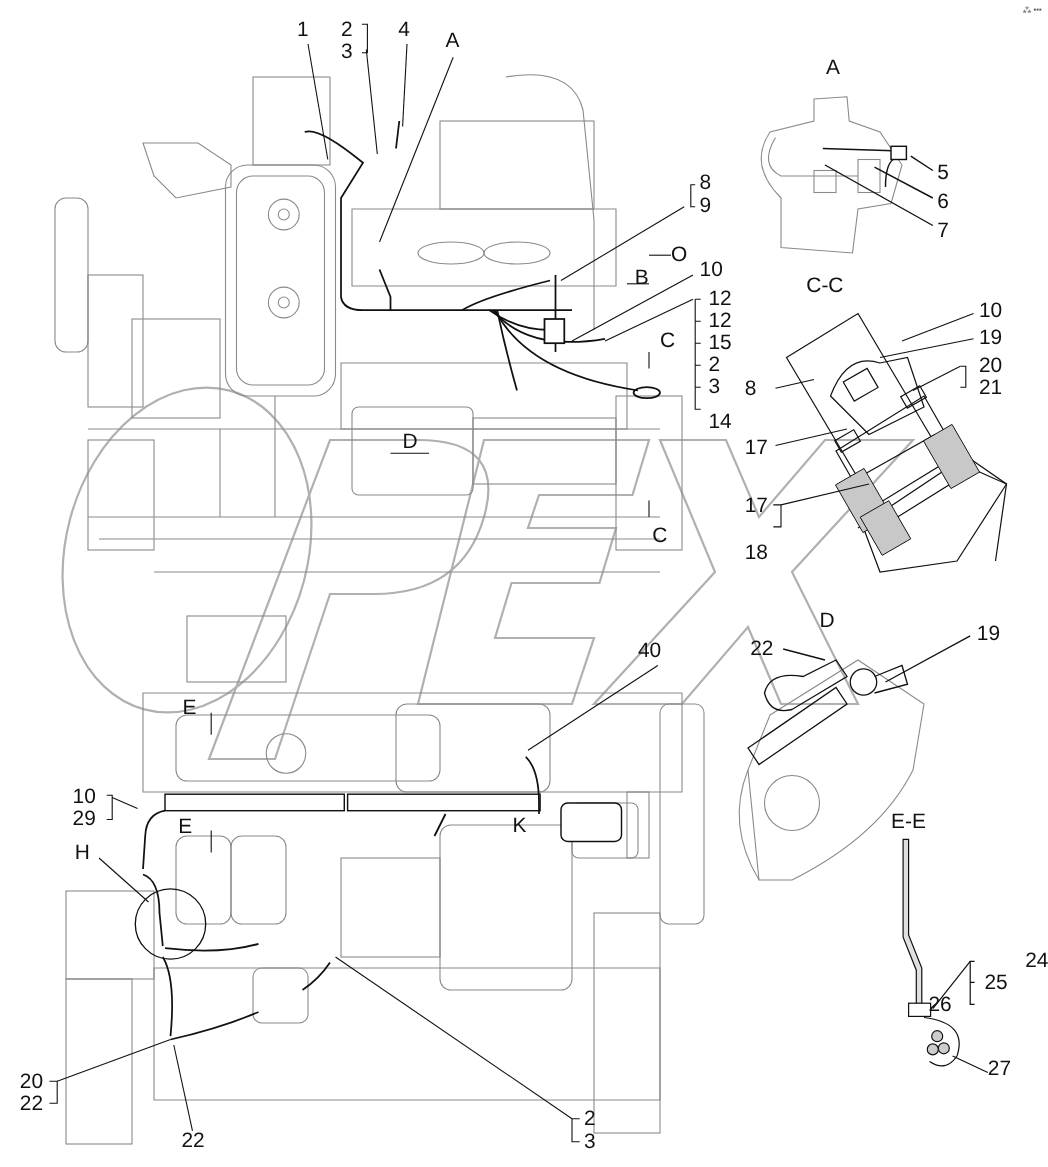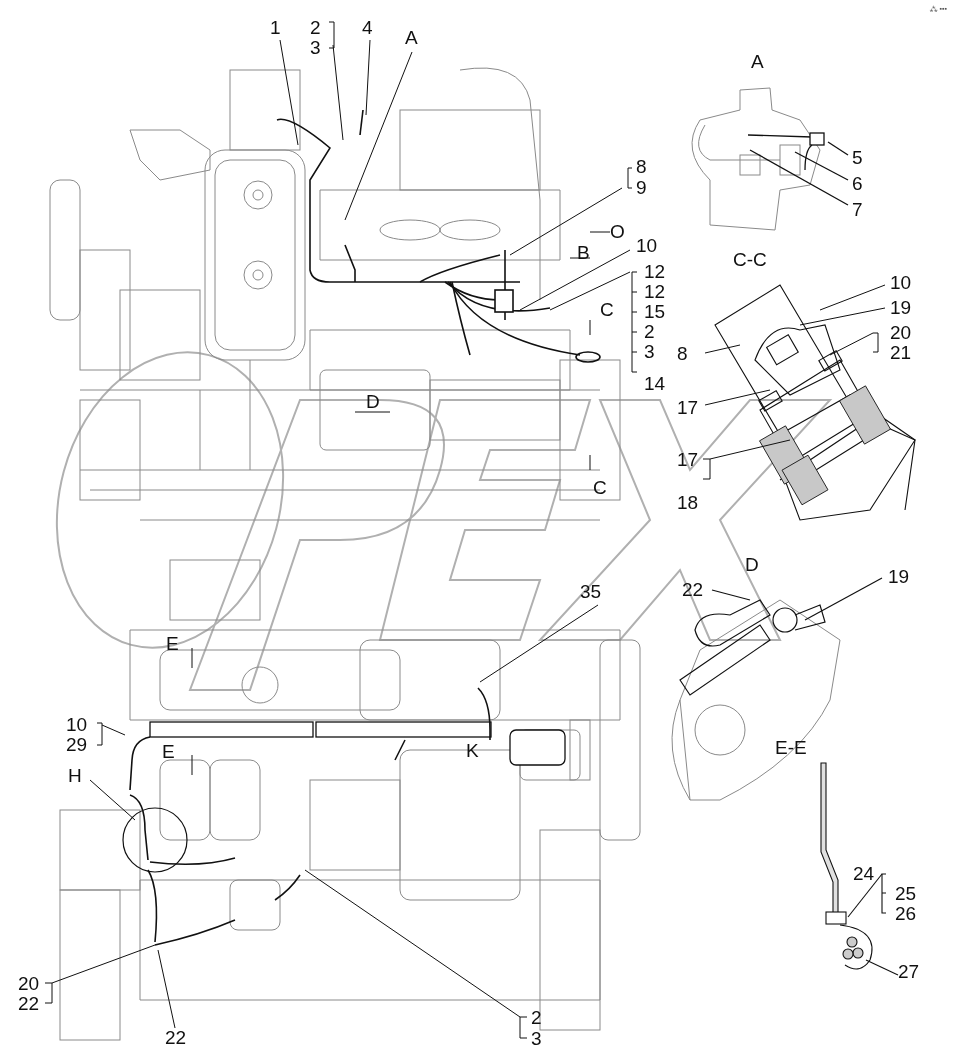--- a/index.html
+++ b/index.html
@@ -232,27 +232,27 @@
 <div class="lbl" style="left:890px;top:343px">21</div>
 <div class="lbl" style="left:677px;top:344px">8</div>
 <div class="lbl" style="left:677px;top:398px">17</div>
 <div class="lbl" style="left:677px;top:450px">17</div>
 <div class="lbl" style="left:677px;top:493px">18</div>
 
 <div class="lbl" style="left:745px;top:555px">D</div>
 <div class="lbl" style="left:682px;top:580px">22</div>
 <div class="lbl" style="left:888px;top:567px">19</div>
 
-<div class="lbl" style="left:775px;top:738px">E-E</div>
-<div class="lbl" style="left:853px;top:864px">24</div>
+<div class="lbl" style="left:810px;top:738px">E-E</div>
+<div class="lbl" style="left:932px;top:864px">24</div>
 <div class="lbl" style="left:895px;top:884px">25</div>
-<div class="lbl" style="left:895px;top:904px">26</div>
+<div class="lbl" style="left:844px;top:904px">26</div>
 <div class="lbl" style="left:898px;top:962px">27</div>
 
-<div class="lbl" style="left:580px;top:582px">35</div>
+<div class="lbl" style="left:580px;top:582px">40</div>
 <div class="lbl" style="left:166px;top:634px">E</div>
 <div class="lbl" style="left:162px;top:742px">E</div>
 <div class="lbl" style="left:466px;top:741px">K</div>
 <div class="lbl" style="left:66px;top:715px">10</div>
 <div class="lbl" style="left:66px;top:735px">29</div>
 <div class="lbl" style="left:68px;top:766px">H</div>
 <div class="lbl" style="left:18px;top:974px">20</div>
 <div class="lbl" style="left:18px;top:994px">22</div>
 <div class="lbl" style="left:165px;top:1028px">22</div>
 <div class="lbl" style="left:531px;top:1008px">2</div>

